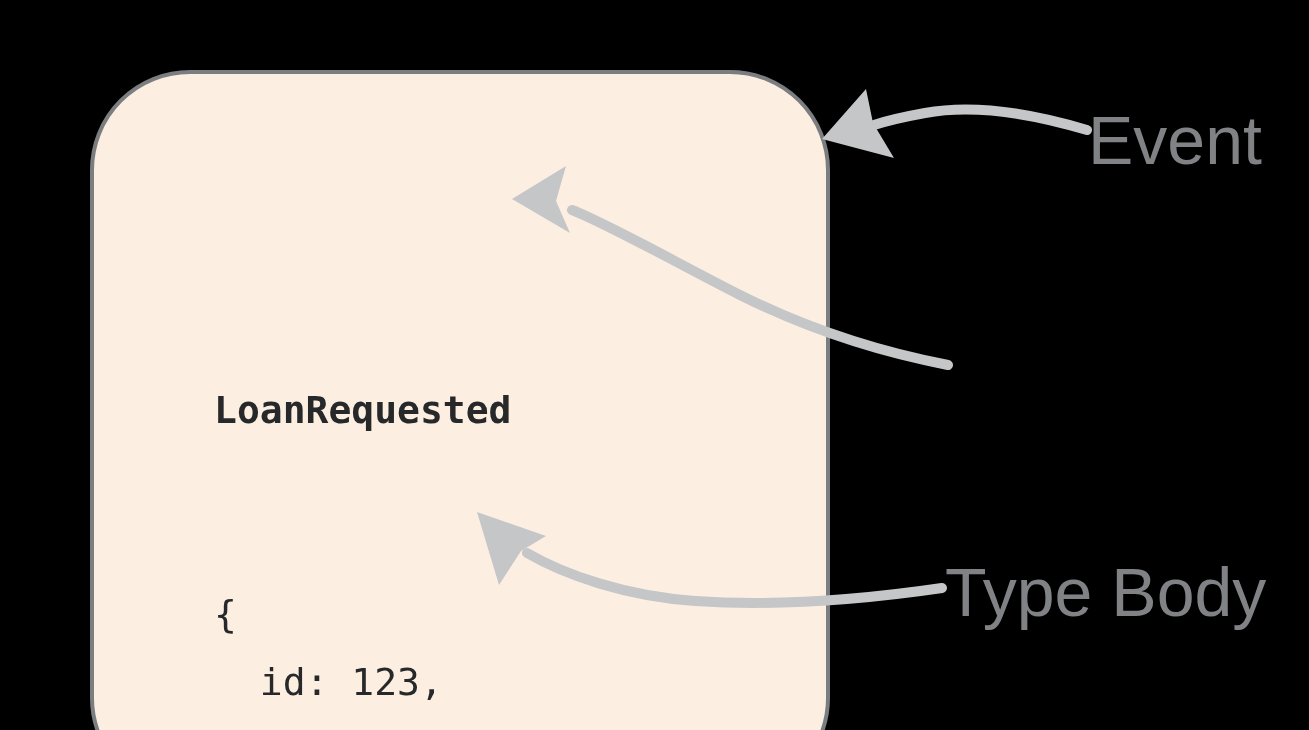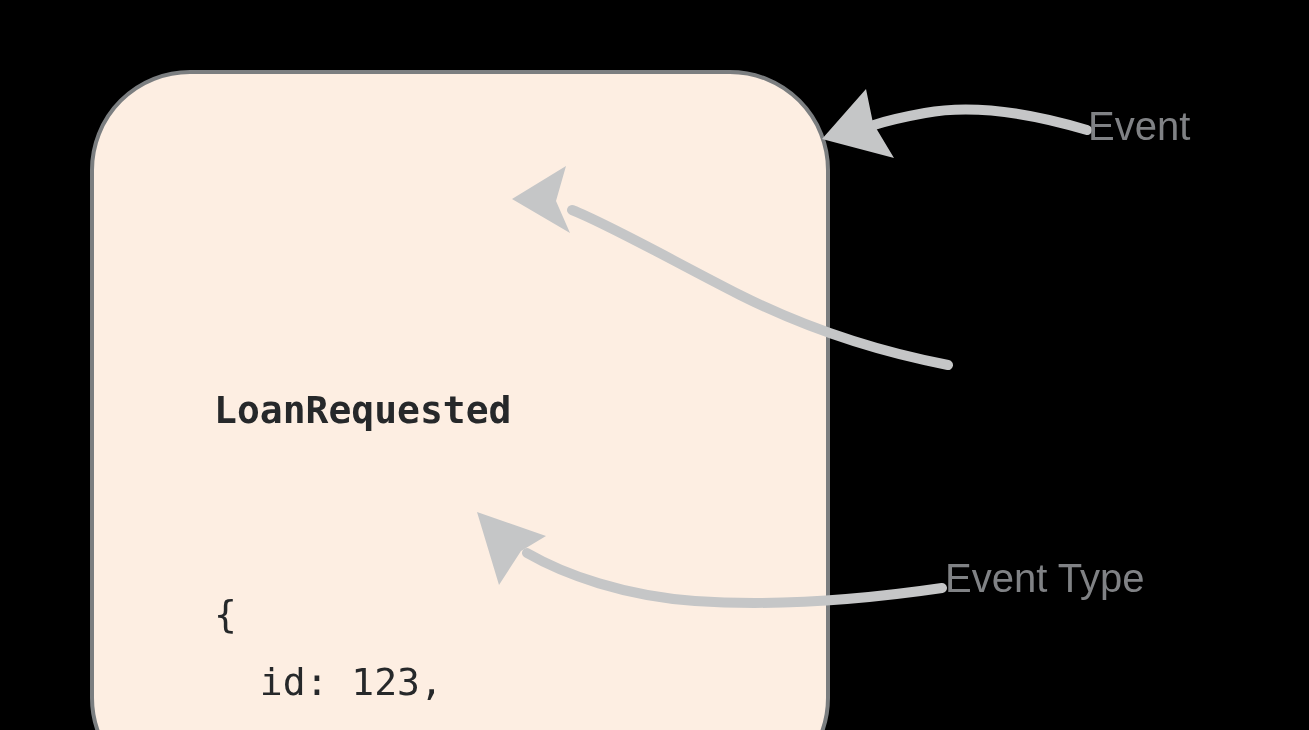--- a/index.html
+++ b/index.html
@@ -40,21 +40,21 @@
     font-weight: bold;
     margin: 0;
   }
   .code-body {
     margin: 0;
     font: inherit;
     white-space: pre;
   }
   .annot-label {
     position: absolute;
-    font-size: 40px;
+    font-size: 68px;
     line-height: 1;
     color: var(--label-text, #808285);
     white-space: nowrap;
   }
   .label-event      { left: 1088px; top: 106px; }
   .label-event-type { left: 953px;  top: 335px; }
   .label-event-body { left: 945px;  top: 558px; }
   .arrows {
     position: absolute;
     left: 0;
@@ -100,15 +100,15 @@
       <polygon class="arrow-head" points="512,199 566,166 556,201 570,233"></polygon>
     </g>
 
     <g>
       <path class="arrow-line" d="M 942 588 C 860 600, 770 606, 695 601 C 625 596, 565 575, 527 553"></path>
       <polygon class="arrow-head" points="477,512 546,536 521,551 499,585"></polygon>
     </g>
   </svg>
 
   <div class="annot-label label-event">Event</div>
-  <div class="annot-label label-event-body">Event Type</div>
+  <div class="annot-label label-event-body">Type Body</div>
 
 </div>
 
 </body></html>

